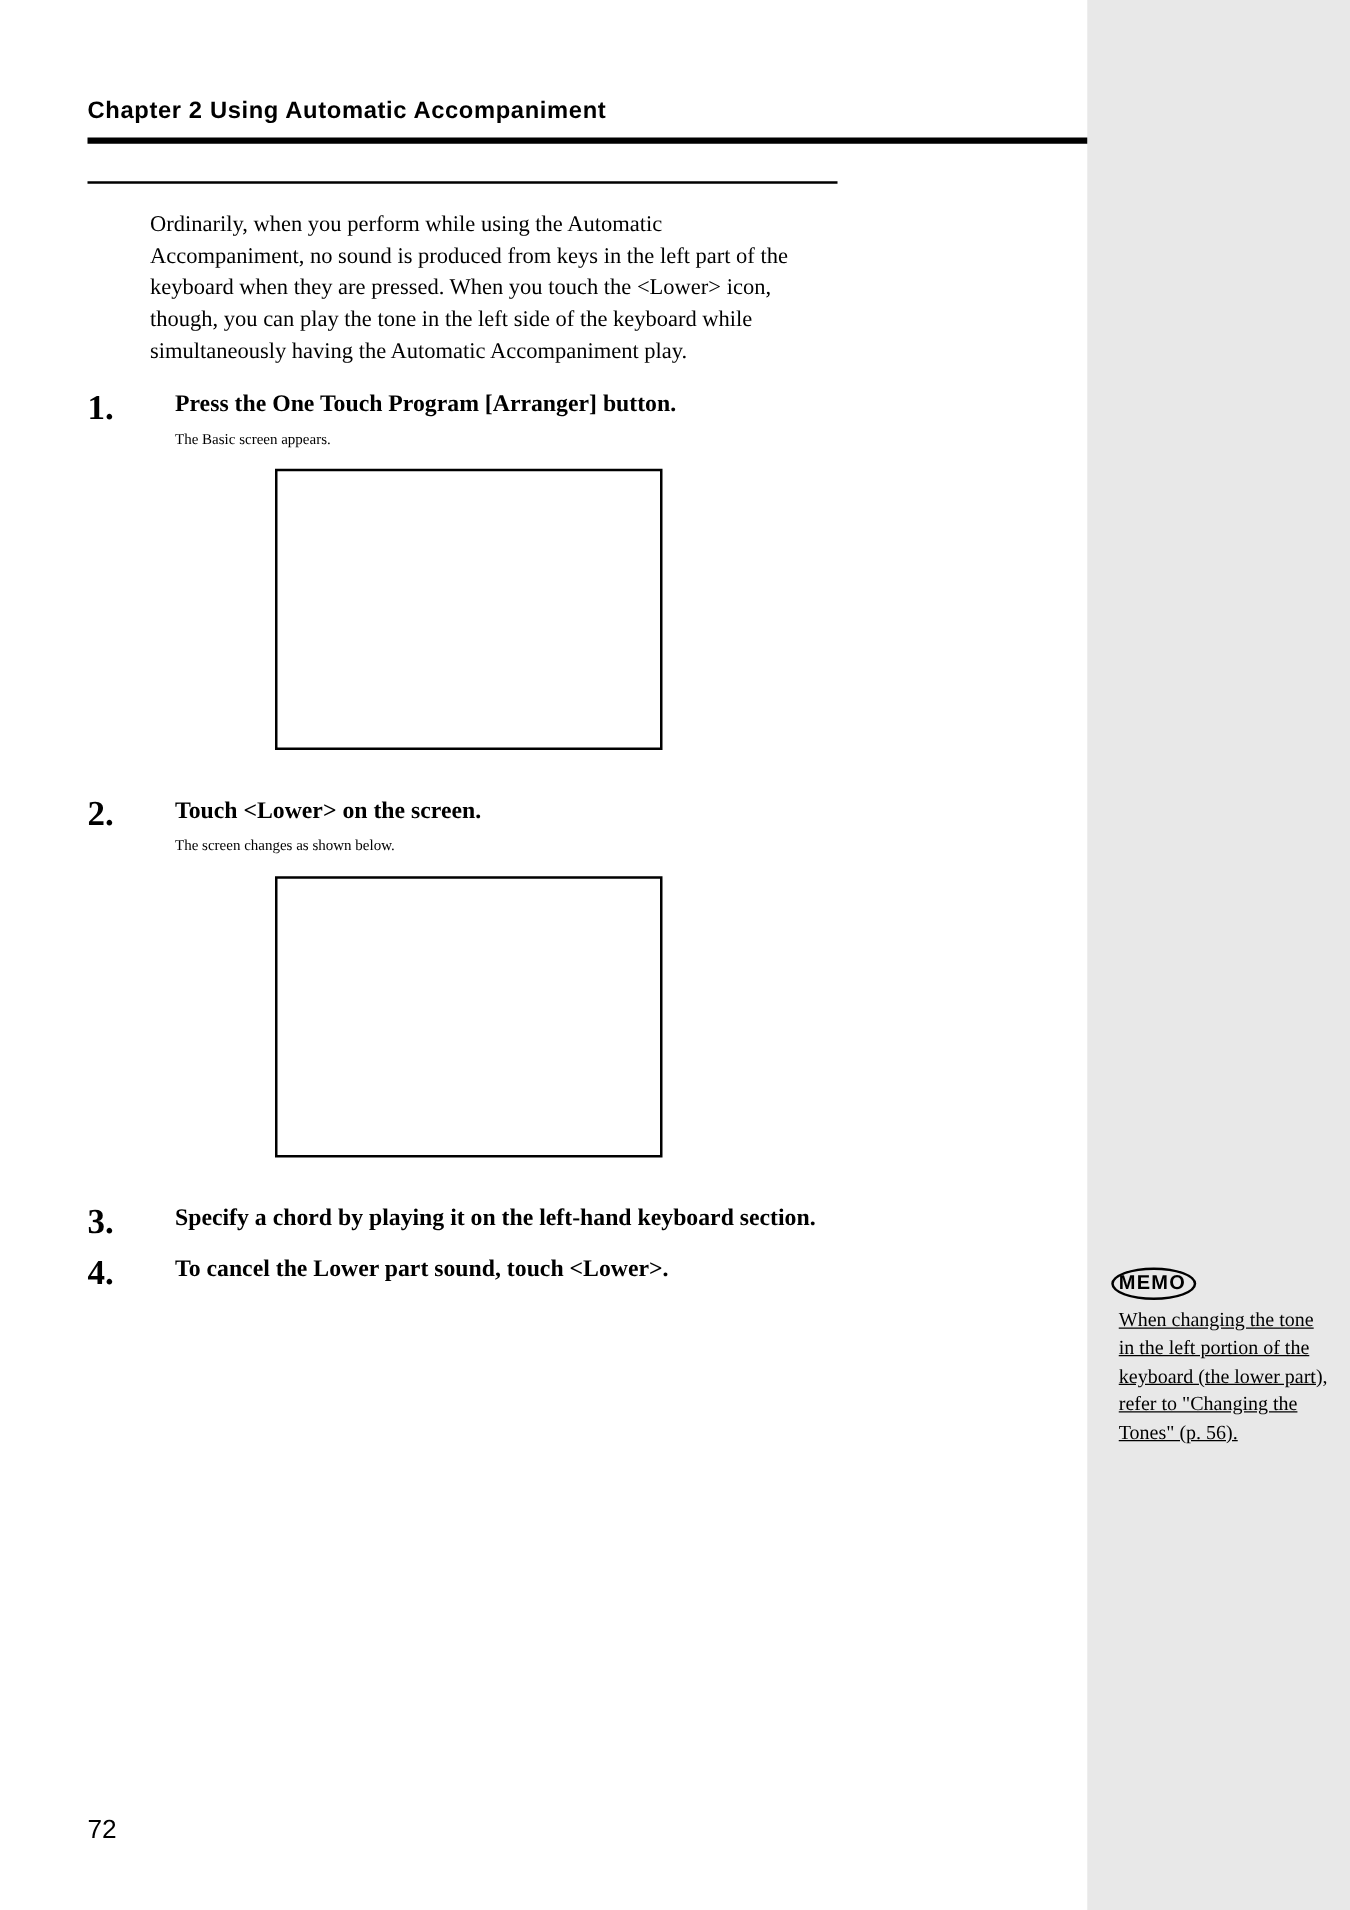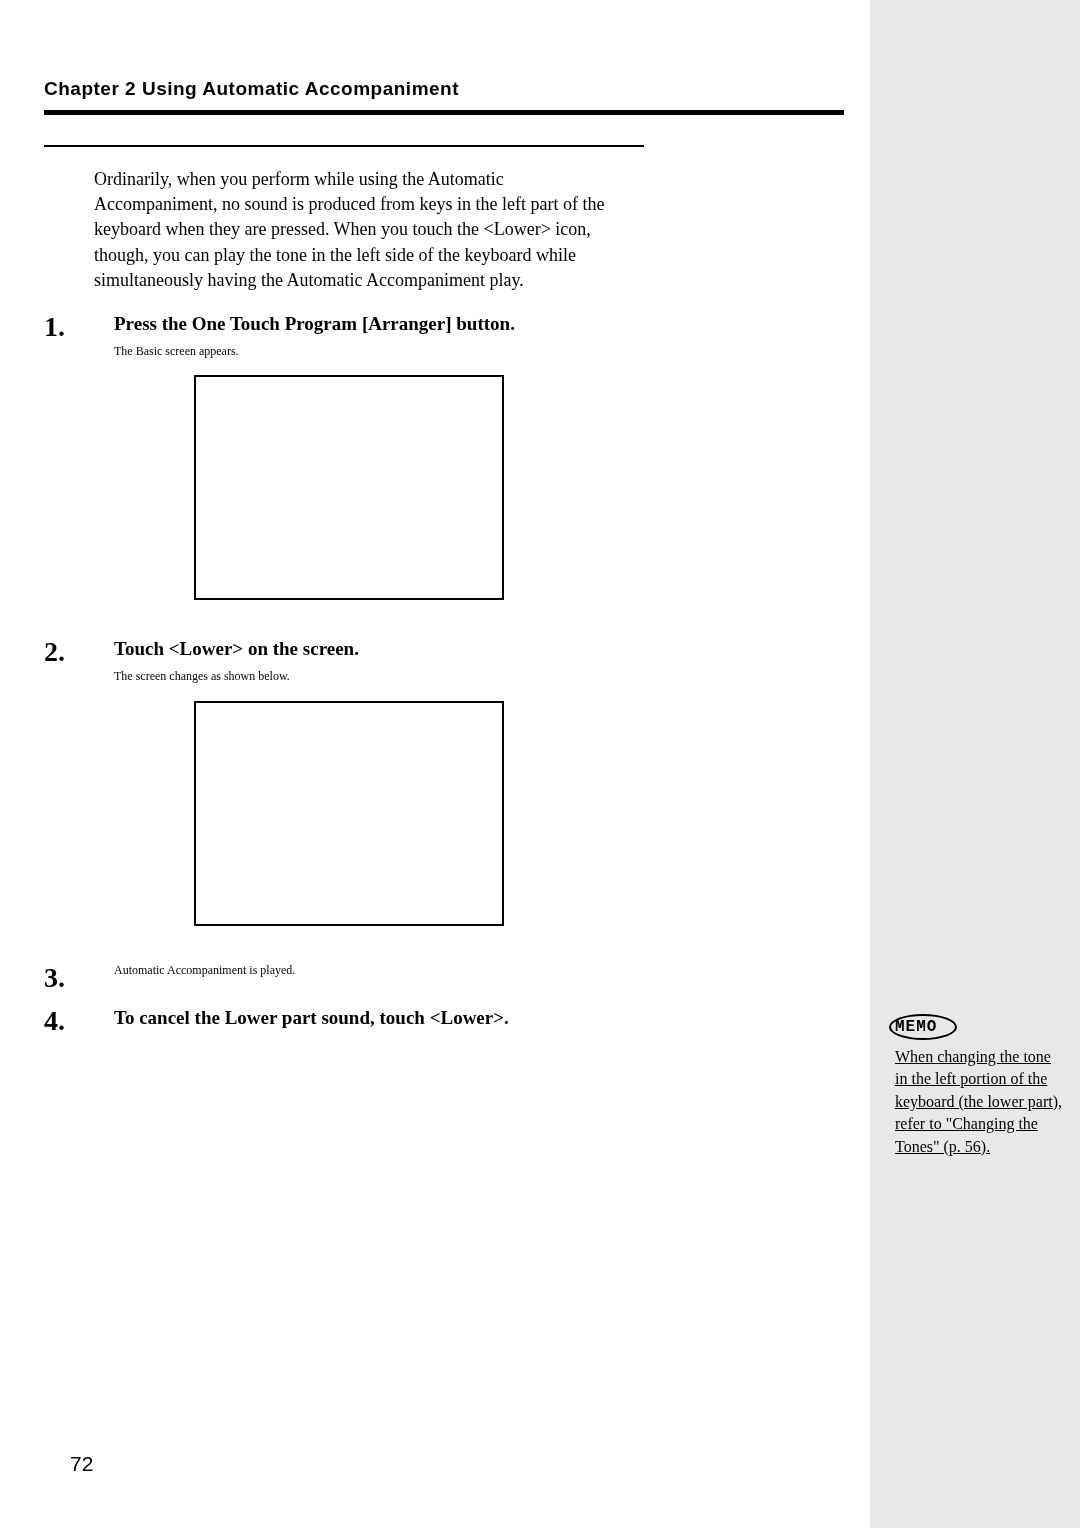--- a/index.html
+++ b/index.html
@@ -11,21 +11,21 @@
       color: #000;
       position: relative;
     }
     .page {
       position: absolute;
       left: 0;
       top: 0;
       width: 870px;
       height: 1528px;
       background: #fff;
-      padding: 78px 70px 60px 44px;
+      padding: 78px 70px 60px 70px;
     }
     .chapter-header {
       font-family: Arial, Helvetica, sans-serif;
       font-weight: bold;
       font-size: 19px;
       letter-spacing: 0.5px;
       margin-bottom: 10px;
     }
     .thick-rule {
       height: 5px;
@@ -119,21 +119,20 @@
       font-weight: bold;
       font-size: 16px;
       letter-spacing: 1px;
       display: flex;
       align-items: center;
       margin-bottom: 10px;
     }
     .memo-icon-wrap {
       position: relative;
       display: inline-block;
-      font-family: Liberation Mono, monospace;
     }
     .memo-icon-oval {
       position: absolute;
       left: -6px;
       top: -4px;
       width: 68px;
       height: 26px;
       border: 2px solid #000;
       border-radius: 50%;
       pointer-events: none;
@@ -170,21 +169,21 @@
     <div class="step-body">
       <div class="step-instruction">Touch &lt;Lower&gt; on the screen.</div>
       <div class="step-sub">The screen changes as shown below.</div>
       <div class="screen-box"></div>
     </div>
   </div>
 
   <div class="step">
     <div class="step-num">3.</div>
     <div class="step-body">
-      <div class="step-sub">Automatic Accompaniment is played.</div>
+      <div class="step-instruction">Specify a chord by playing it on the left-hand keyboard section.</div>
     </div>
   </div>
 
   <div class="step">
     <div class="step-num">4.</div>
     <div class="step-body">
       <div class="step-instruction">To cancel the Lower part sound, touch &lt;Lower&gt;.</div>
     </div>
   </div>
 

